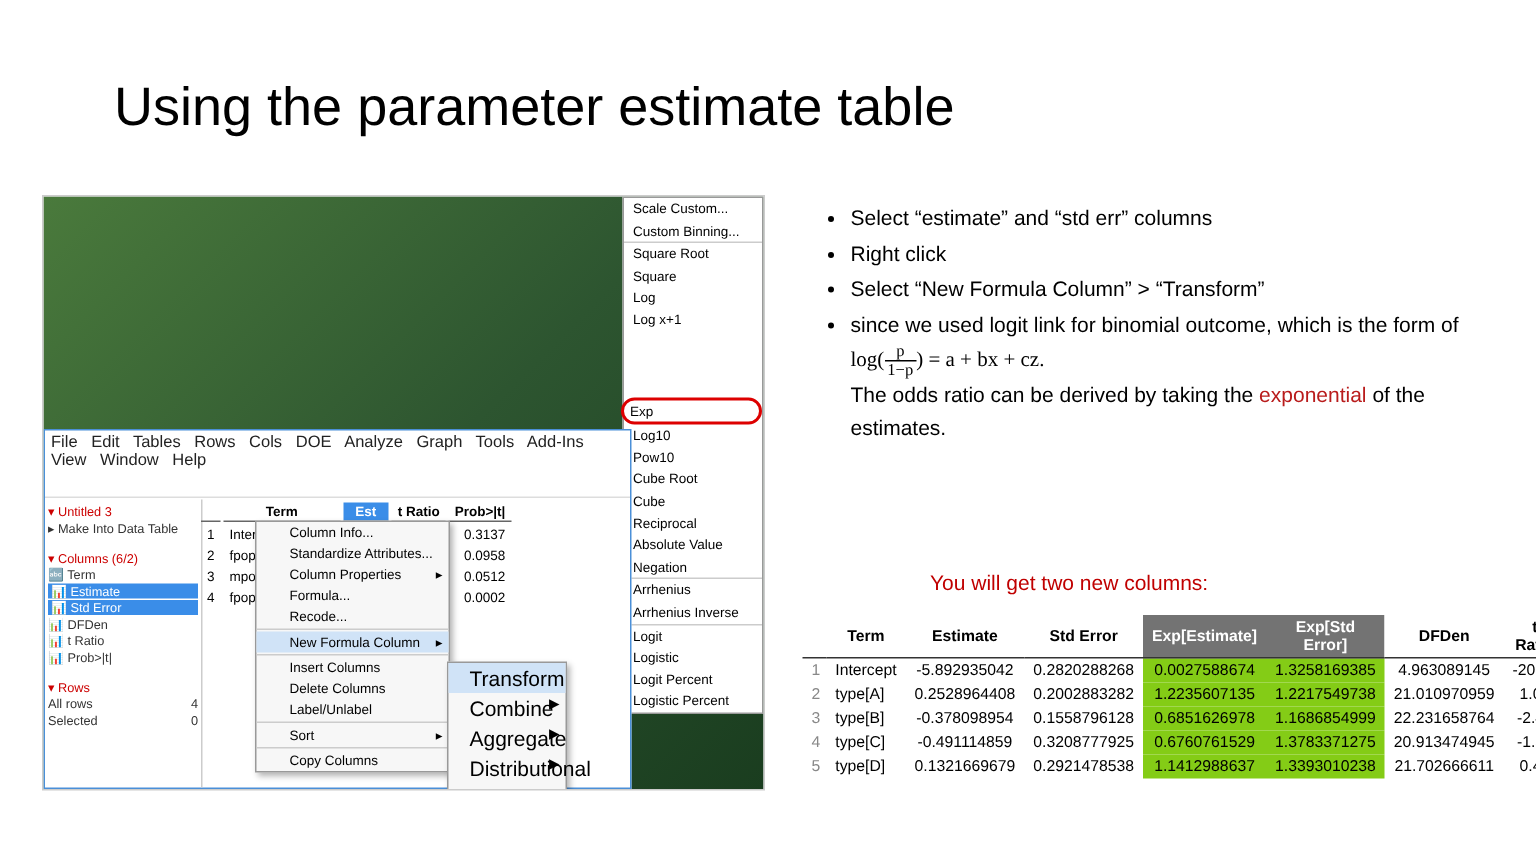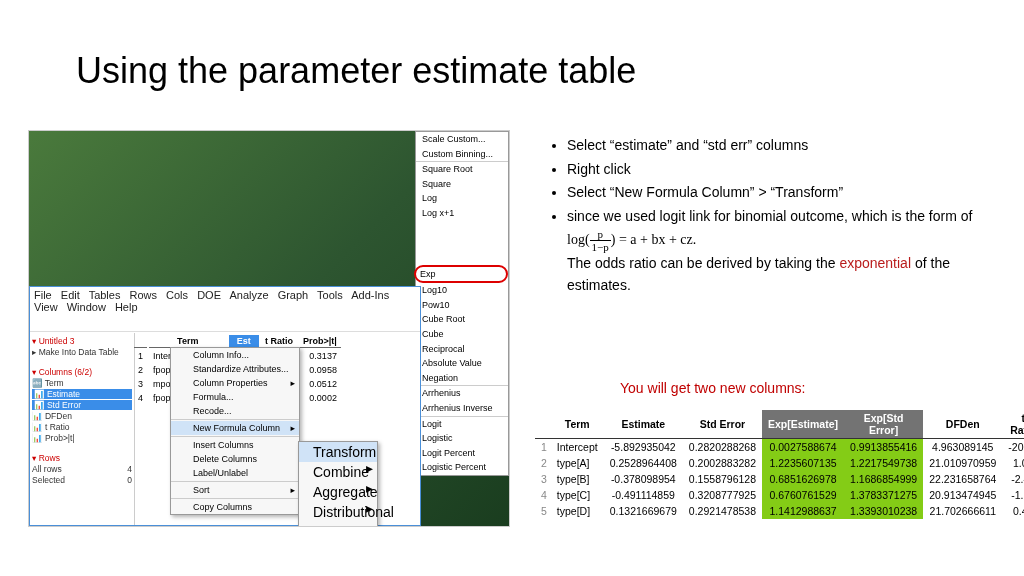--- a/index.html
+++ b/index.html
@@ -335,21 +335,21 @@
     <th>DFDen</th>
     <th>t Ratio</th>
 
   </tr>
   <tr>
         <td class="rownum">1</td>
         <td class="term">Intercept</td>
         <td>-5.892935042</td>
         <td>0.2820288268</td>
         <td class="blue-col">0.0027588674</td>
-        <td class="blue-col">0.9913855416</td>
+        <td class="blue-col">1.3258169385</td>
         <td>4.963089145</td>
         <td>-20.89</td>
       </tr>
   <tr>
         <td class="rownum">2</td>
         <td class="term">type[A]</td>
         <td>0.2528964408</td>
         <td>0.2002883282</td>
         <td class="blue-col">1.2235607135</td>
         <td class="blue-col">1.2217549738</td>

